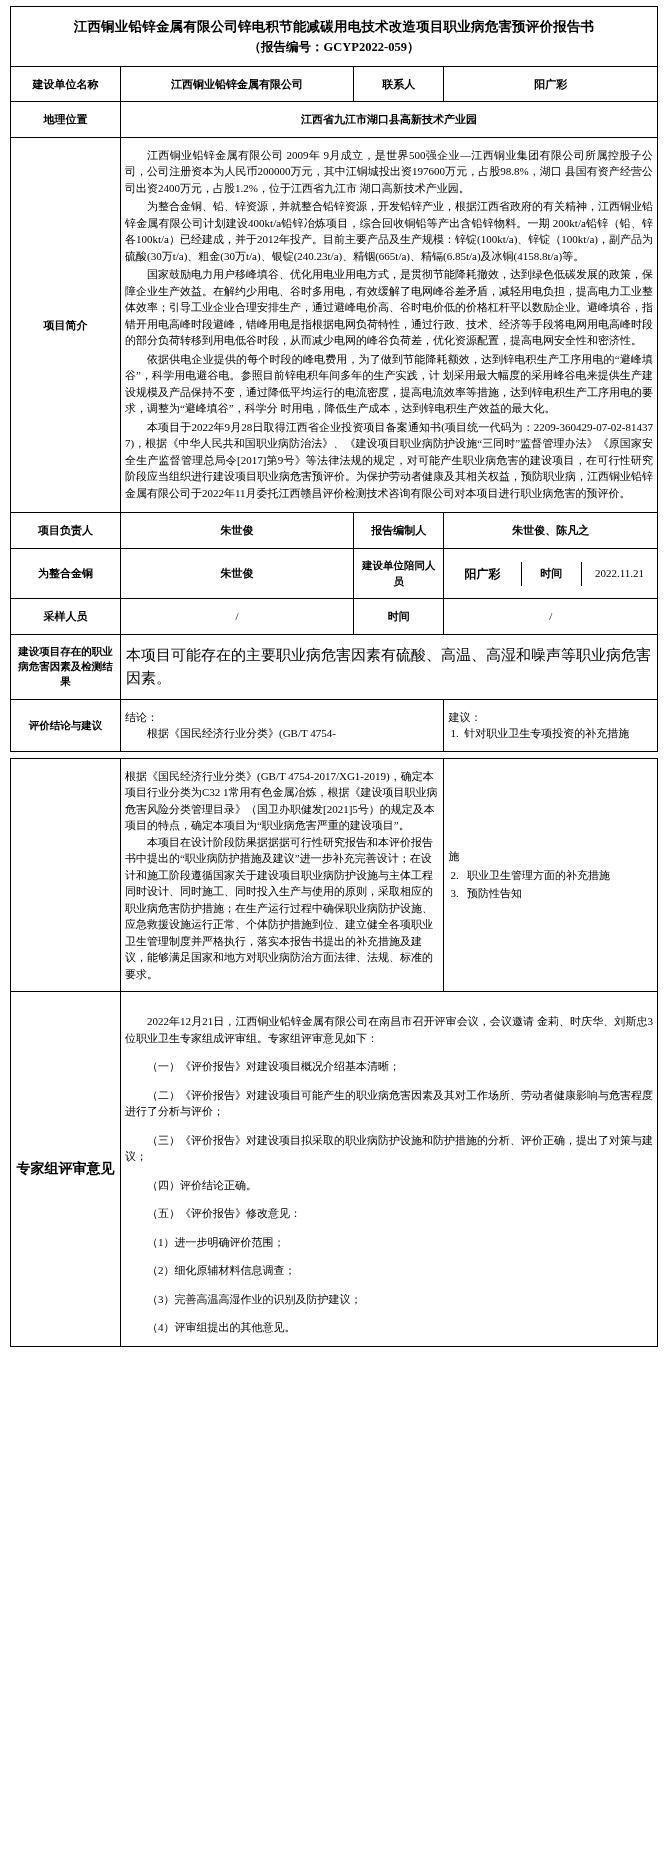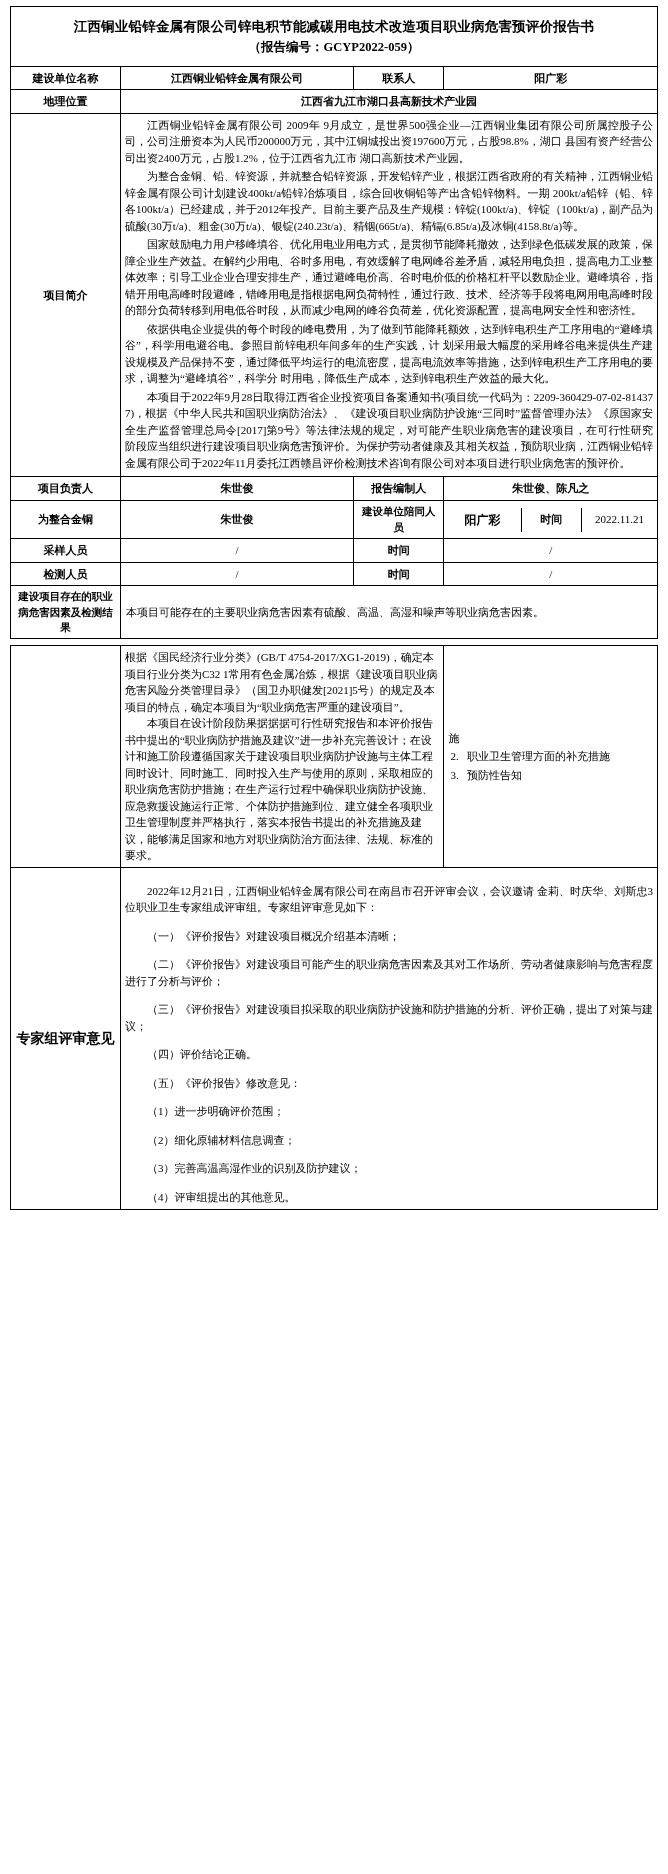--- a/index.html
+++ b/index.html
@@ -16,21 +16,21 @@
   .title-sub{
     font-size:12.5px;font-weight:bold;margin-top:2px;
   }
   table.doc{
     border-collapse:collapse;
     width:100%;
     table-layout:fixed;
   }
   table.doc td{
     border:1px solid #000;
-    padding:3px 4px;
+    padding:9px 4px;
     font-size:11px;
     line-height:1.5;
     vertical-align:middle;
     word-break:break-all;
   }
   .lbl{
     text-align:center;
     font-weight:bold;
     font-size:11.5px;
     background:#fff;
@@ -117,28 +117,35 @@
             </table>
       </td>
     </tr>
     <tr>
       <td class="lbl">采样人员</td>
       <td class="ctr">/</td>
       <td class="lbl">时间</td>
       <td class="ctr">/</td>
     </tr>
     <tr>
-      <td class="lbl">检测人员</td>
-      <td class="ctr">/</td>
-      <td class="lbl">时间</td>
-      <td class="ctr">/</td>
+      <td class="lbl" style="font-size:10.5px;line-height:1.45;">建设项目存在的职业病危害因素及检测结果</td>
+      <td colspan="3" style="font-size:15px;padding:8px 5px;">本项目可能存在的主要职业病危害因素有硫酸、高温、高湿和噪声等职业病危害因素。</td>
     </tr>
     <tr>
-      <td class="lbl" style="font-size:10.5px;line-height:1.45;">建设项目存在的职业病危害因素及检测结果</td>
-      <td colspan="3" style="font-size:11px;padding:8px 5px;">本项目可能存在的主要职业病危害因素有硫酸、高温、高湿和噪声等职业病危害因素。</td>
+      <td class="lbl" style="font-size:10.5px;line-height:1.45;">评价结论与建议</td>
+      <td colspan="2" class="concl">
+        <div>结论：</div>
+        <div style="text-indent:2em;">根据《国民经济行业分类》(GB/T 4754-</div>
+      </td>
+      <td class="sugg">
+        <div>建议：</div>
+        <div style="padding-left:2px;">
+          1.&nbsp; <span>针对职业卫生专项投资的补充措施</span>
+        </div>
+      </td>
     </tr>
   </tbody>
     </table>
 
   <div class="spacer"></div>
 
   <table class="doc bottom-table">
     <colgroup>
       <col style="width:17%">
       <col style="width:50%">

